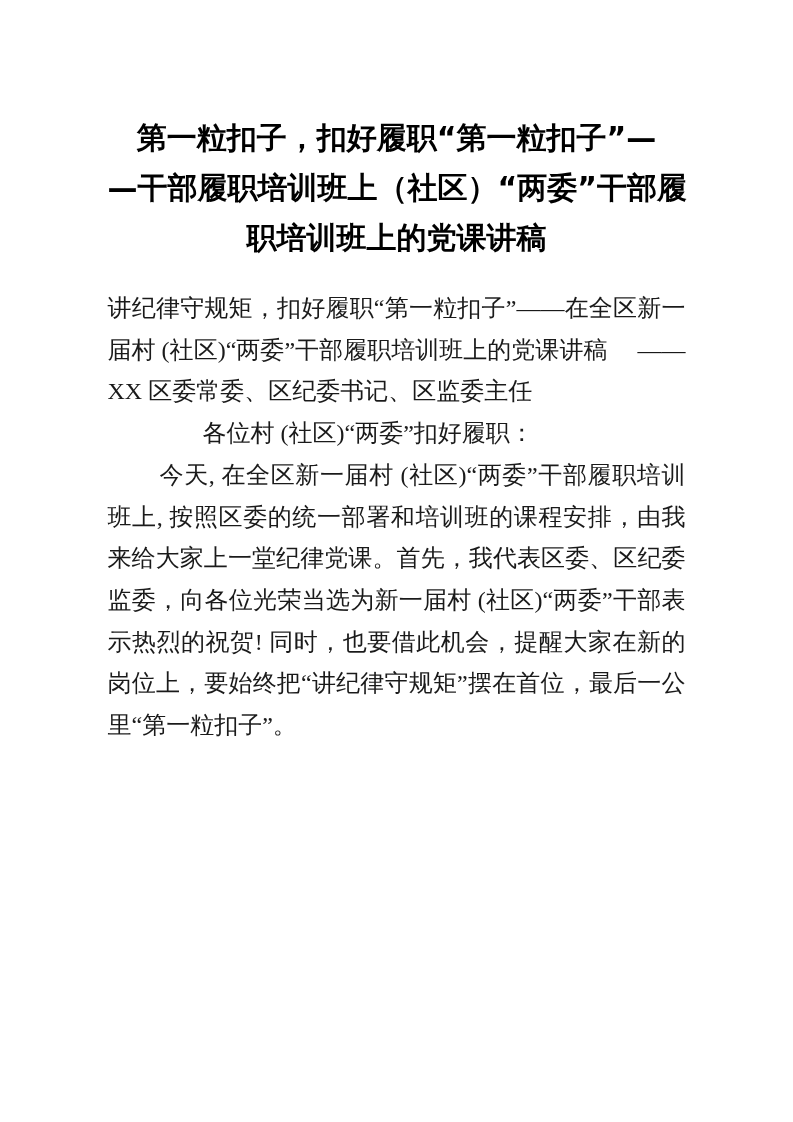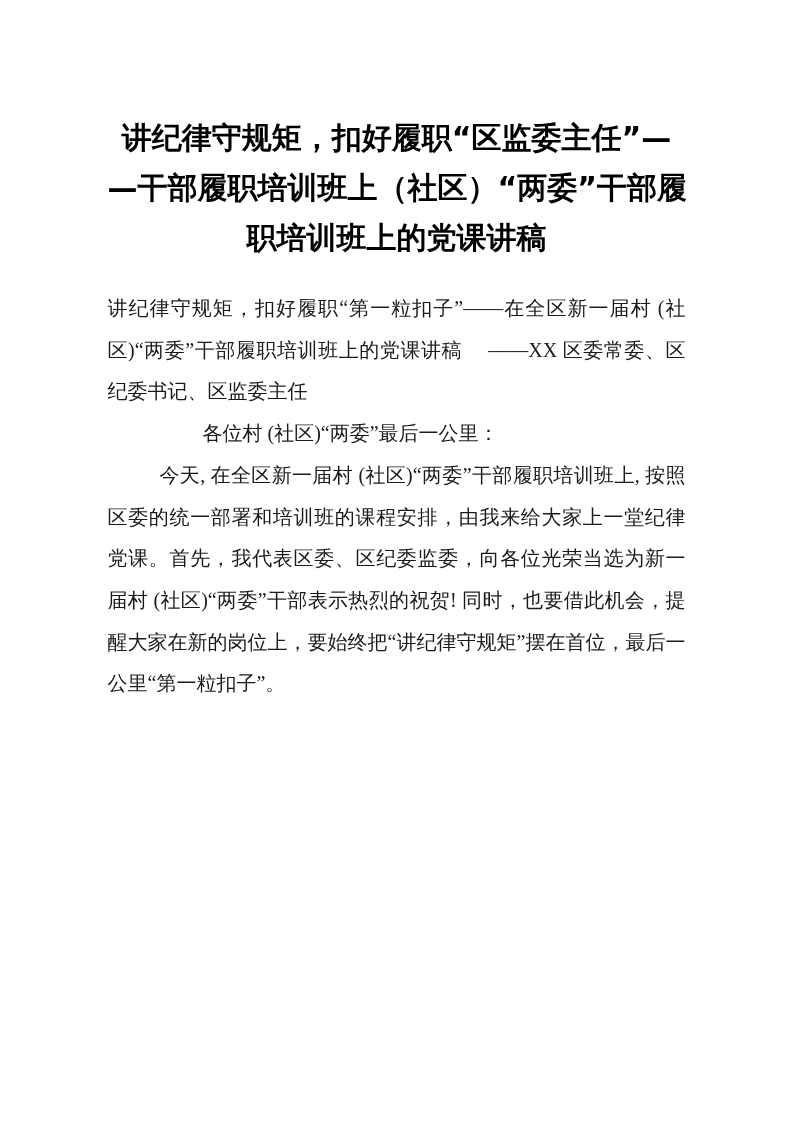--- a/index.html
+++ b/index.html
@@ -33,45 +33,45 @@
     line-height: 50px;
     color: #000000;
     text-align: center;
   }
   .title-line {
     display: block;
     white-space: nowrap;
   }
   .doc-body {
     margin-top: 25px;
-    font-size: 20px;
+    font-size: 24px;
     line-height: 41.7px;
     text-align: justify;
     color: #1a1a1a;
   }
   .para {
     margin: 0;
     padding: 0;
   }
   .no-indent     { text-indent: 0; }
   .indent-normal { text-indent: 52px; }
   .indent-large  { text-indent: 95px; }
 </style>
 </head>
 <body>
 
 <div class="page">
   <div class="content">
 
     <h1 class="doc-title">
-      <span class="title-line">讲纪律守规矩，扣好履职“区监委主任”—</span>
+      <span class="title-line">第一粒扣子，扣好履职“第一粒扣子”—</span>
       <span class="title-line">—干部履职培训班上（社区）“两委”干部履</span>
       <span class="title-line">职培训班上的党课讲稿</span>
     </h1>
 
     <div class="doc-body">
       <p class="para no-indent">讲纪律守规矩，扣好履职“第一粒扣子”——在全区新一届村 (社区)“两委”干部履职培训班上的党课讲稿　 ——XX 区委常委、区纪委书记、区监委主任</p>
-      <p class="para indent-large">各位村 (社区)“两委”最后一公里：</p>
+      <p class="para indent-large">各位村 (社区)“两委”扣好履职：</p>
       <p class="para indent-normal">今天, 在全区新一届村 (社区)“两委”干部履职培训班上, 按照区委的统一部署和培训班的课程安排，由我来给大家上一堂纪律党课。首先，我代表区委、区纪委监委，向各位光荣当选为新一届村 (社区)“两委”干部表示热烈的祝贺! 同时，也要借此机会，提醒大家在新的岗位上，要始终把“讲纪律守规矩”摆在首位，最后一公里“第一粒扣子”。</p>
     </div>
 
   </div>
 </div>
 
 </body></html>

